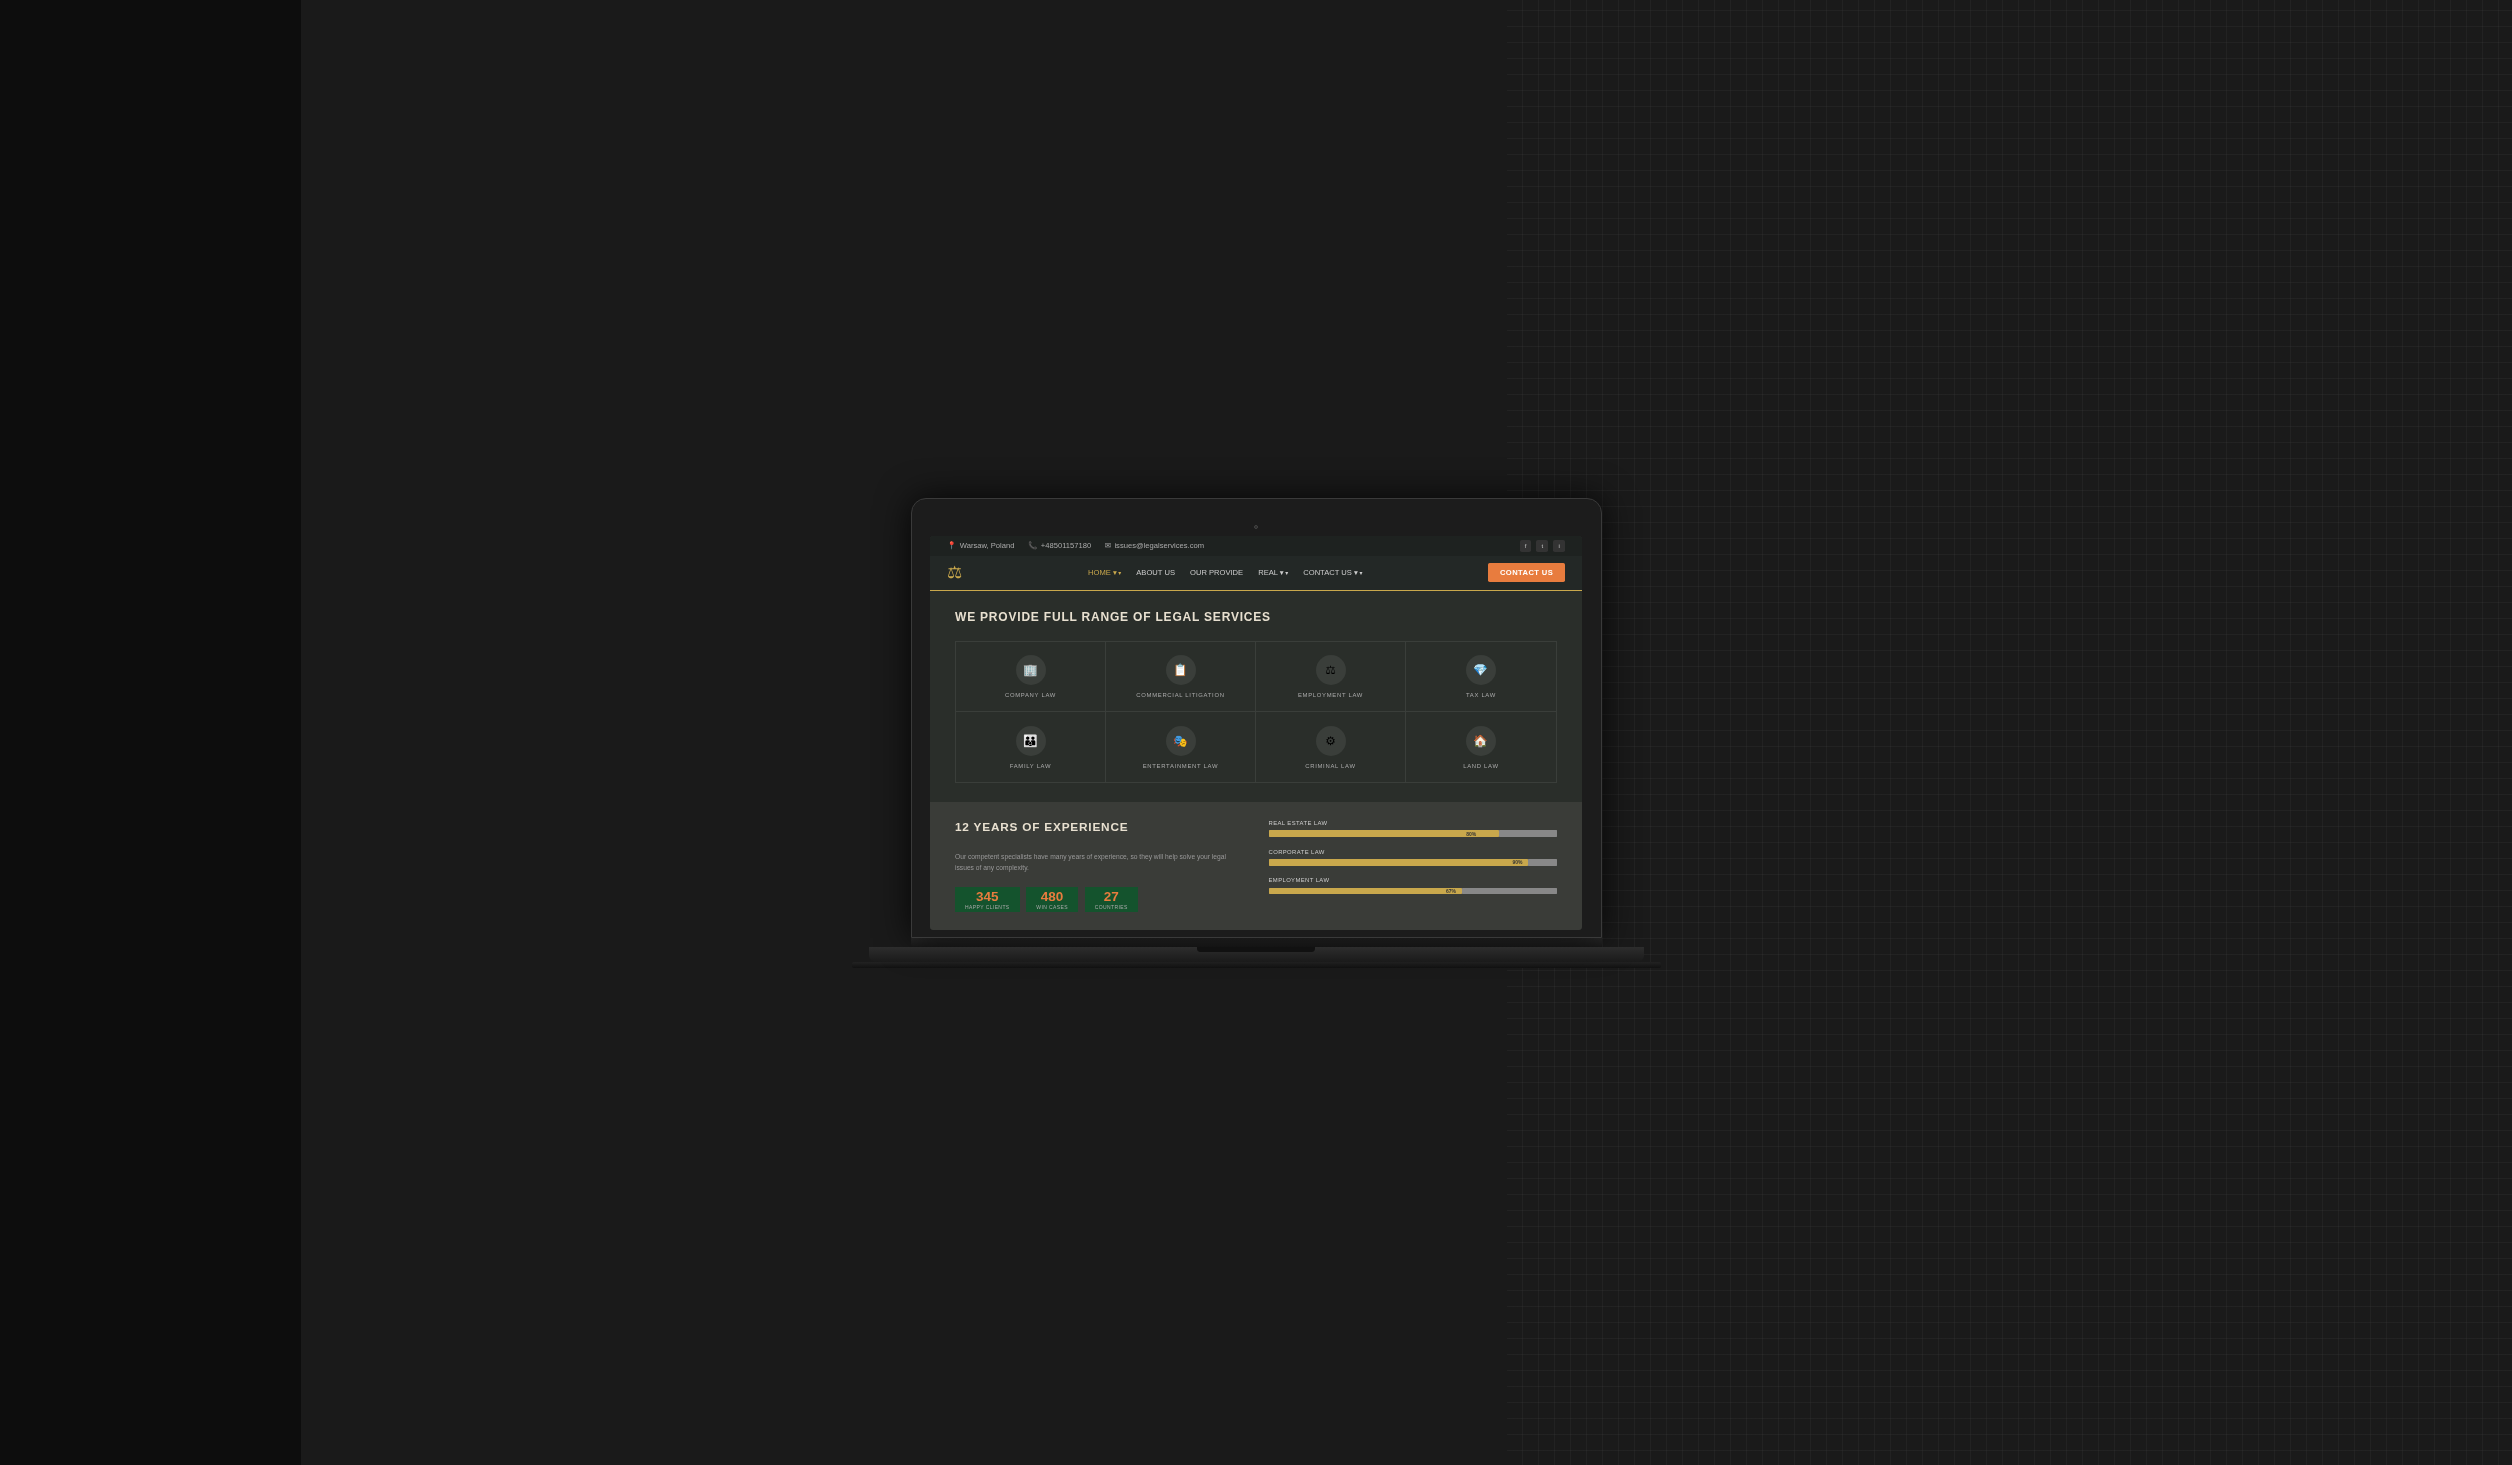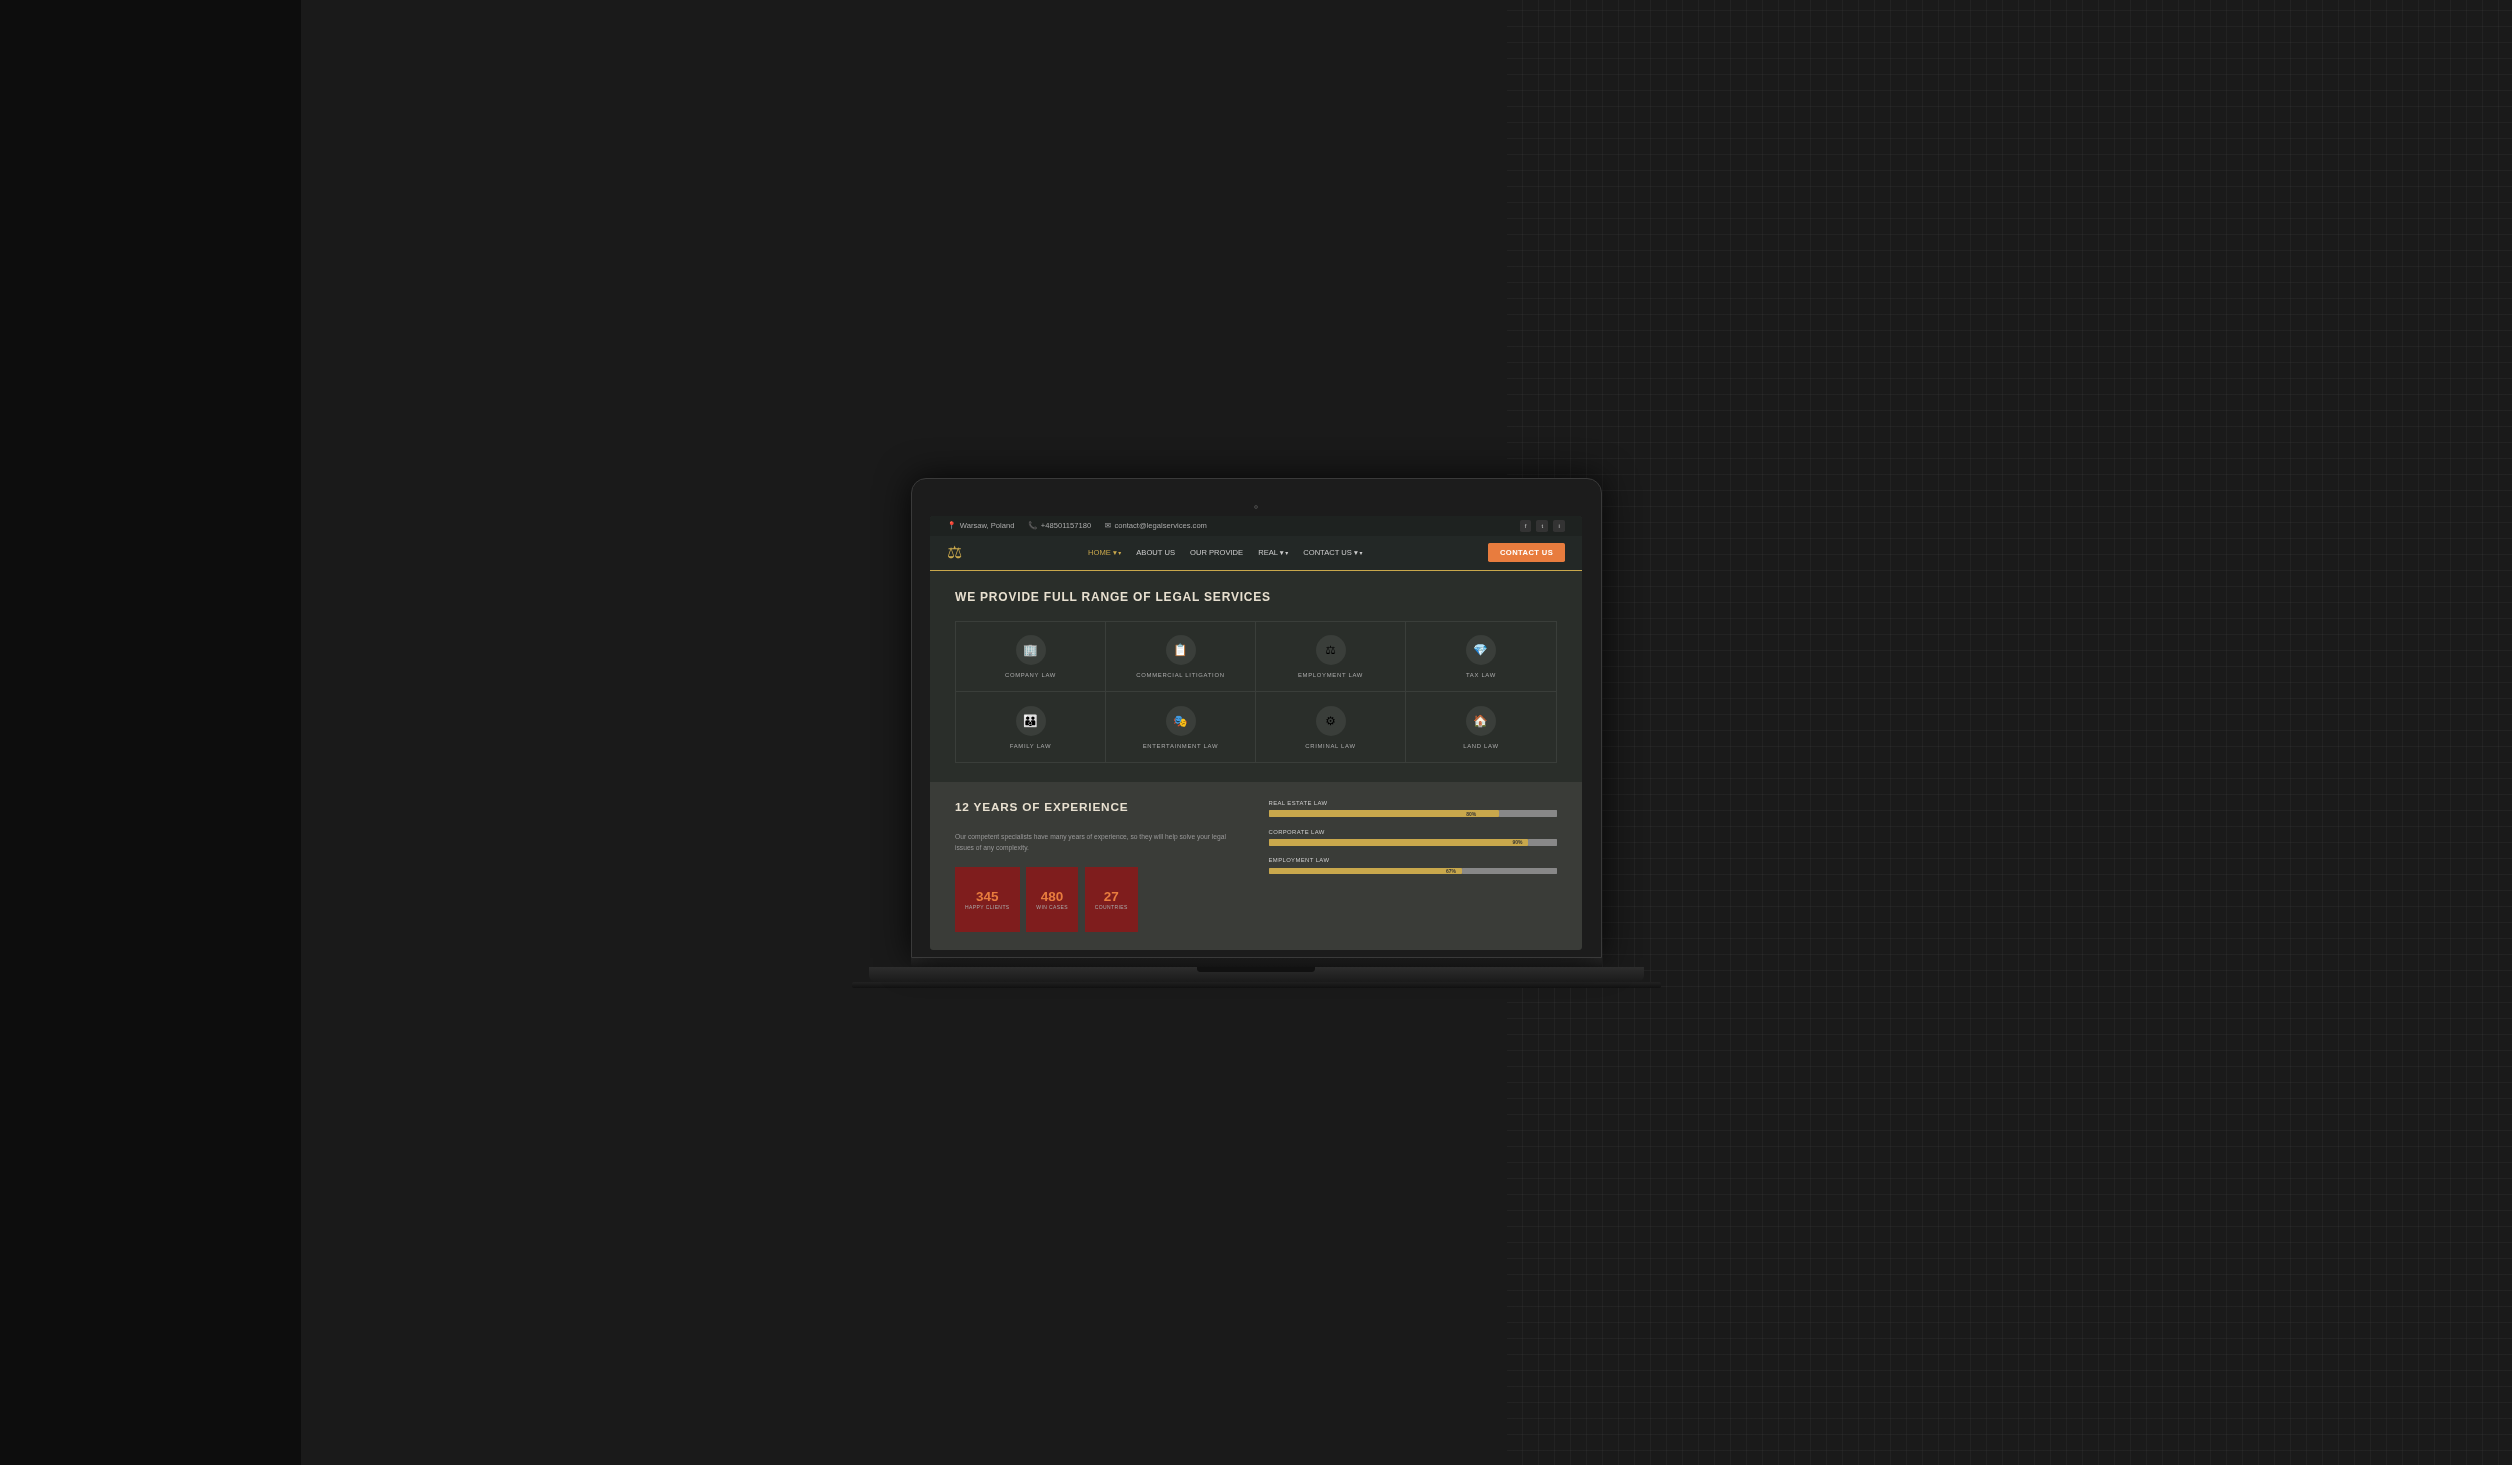--- a/index.html
+++ b/index.html
@@ -254,22 +254,22 @@
       line-height: 1.6;
       margin-bottom: 13.5px;
     }
 
     .stats-row {
       display: flex;
       gap: 6.7px;
     }
 
     .stat-box {
-      background: #7f1d1d;
-      padding: 22px 10px;
+      background: #14532d;
+      padding: 2px 10px;
       text-align: center;
       min-width: 51px;
     }
 
     .stat-number {
       font-size: 13.5px;
       color: #e87c3e;
       font-weight: bold;
     }
 
@@ -393,21 +393,21 @@
           <div class="topbar-item">
             <span>📍</span>
             <span>Warsaw, Poland</span>
           </div>
           <div class="topbar-item">
             <span>📞</span>
             <span>+48501157180</span>
           </div>
           <div class="topbar-item">
             <span>✉</span>
-            <span>contact@legalservices.com</span>
+            <span>issues@legalservices.com</span>
           </div>
         </div>
         <div class="topbar-right">
           <div class="social-icon">f</div>
           <div class="social-icon">t</div>
           <div class="social-icon">i</div>
         </div>
       </div>
 
       <div class="site-nav">

